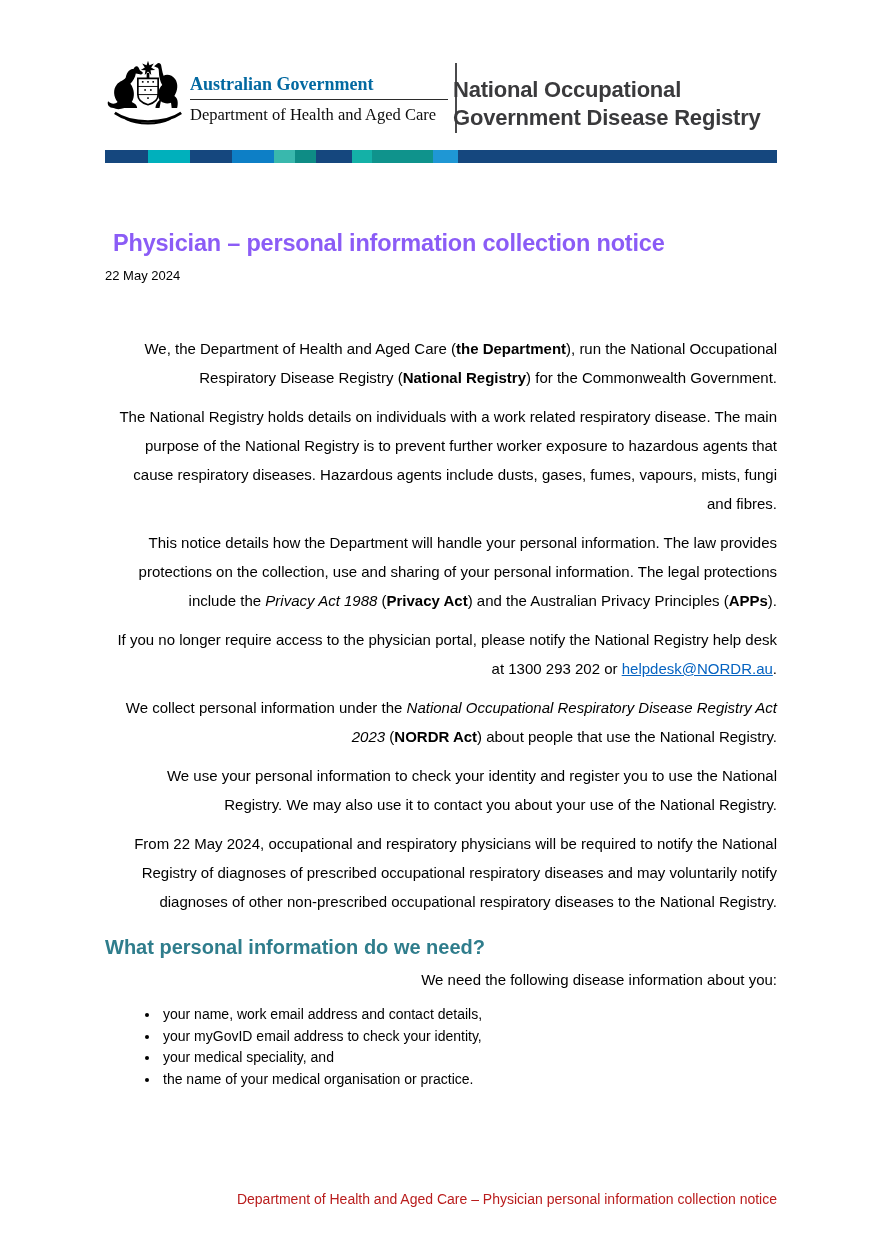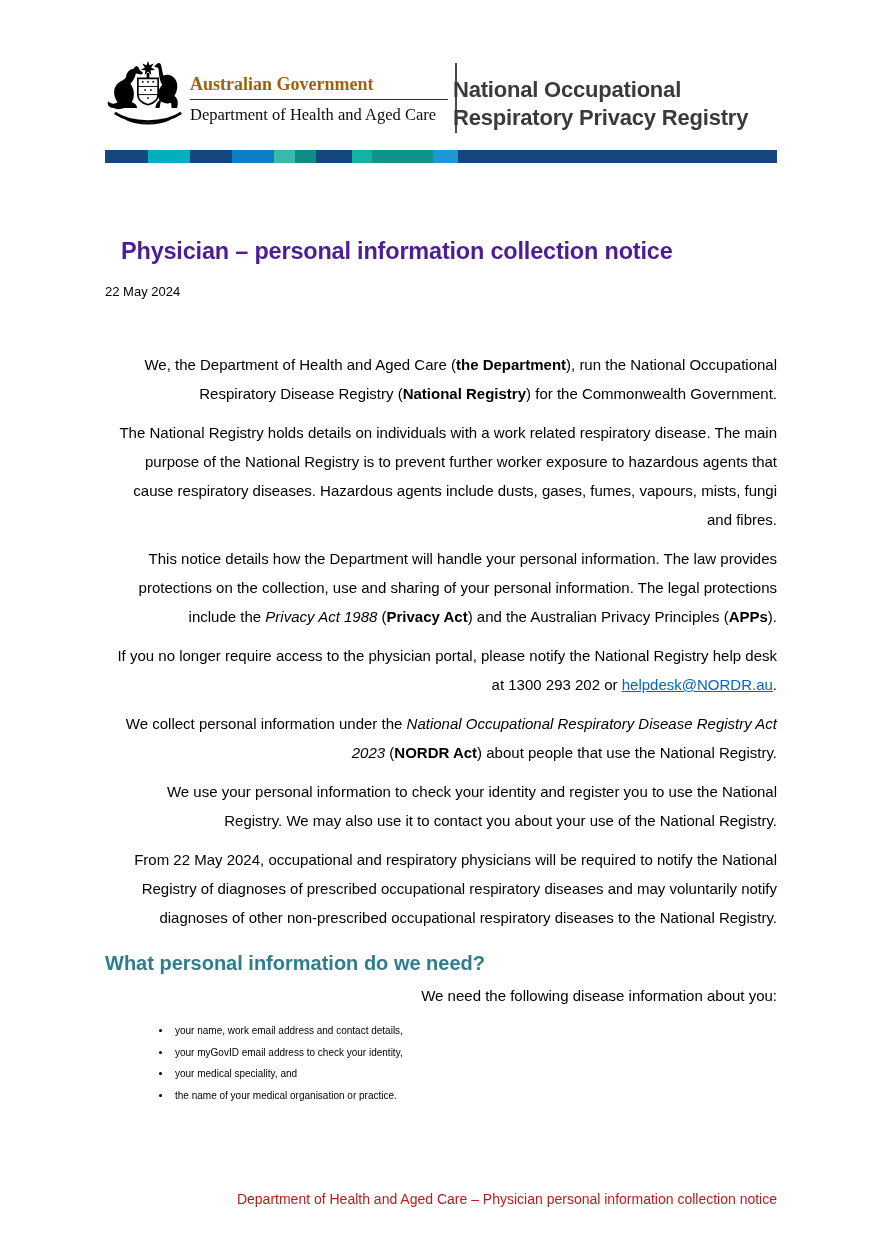--- a/index.html
+++ b/index.html
@@ -8,49 +8,49 @@
     width:882px;height:1260px;
     margin:0 auto;
     background:#ffffff;
     font-family:"Liberation Sans",sans-serif;
     color:#000;
     overflow:hidden;
   }
   
   .crest{position:absolute;left:104px;top:58px;width:88px;height:84px;}
   .gov-text{position:absolute;left:190px;top:73px;width:260px;}
-  .gov-line1{font-family:"Liberation Serif",serif;font-weight:bold;font-size:18px;line-height:22px;color:#a16207;}
+  .gov-line1{font-family:"Liberation Serif",serif;font-weight:bold;font-size:18px;line-height:22px;color:#0369a1;}
   .gov-divider{border:none;border-top:1.5px solid #2b2b2b;margin:4px 0 5px 0;width:258px;}
   .gov-line2{font-family:"Liberation Serif",serif;font-weight:normal;font-size:16.5px;line-height:20px;color:#0d0d0d;}
   .vertical-divider{position:absolute;left:455px;top:63px;width:2px;height:70px;background:#4a4a4c;}
   .registry-title{
     position:absolute;left:453px;top:76px;width:320px;
     font-size:22px;font-weight:bold;line-height:27.5px;
     letter-spacing:-0.2px;color:#3a3a3c;
   }
   
   .stripe{position:absolute;left:105px;top:150px;width:672px;height:13px;display:flex;}
   .stripe-seg{height:13px;flex:0 0 auto;}
   
   .content{position:absolute;left:105px;top:220px;width:672px;}
   .doc-title{
-    margin:16px;font-size:23.5px;line-height:30px;font-weight:bold;
-    color:#4c1d95;letter-spacing:-0.2px;
+    margin:8px;font-size:23.5px;line-height:30px;font-weight:bold;
+    color:#8b5cf6;letter-spacing:-0.2px;
   }
   .doc-date{margin:5px 0 48px 0;font-size:13px;line-height:20px;color:#000;}
   .body-para{margin:0 0 10px 0;font-size:15px;line-height:29px;color:#000;text-align:right;}
   .run-b{font-weight:bold;}
   .run-i{font-style:italic;}
   .email-link{color:#0563c1;text-decoration:underline;cursor:pointer;}
   .section-heading{
     margin:19px 0 6px 0;font-size:20px;line-height:24px;
     font-weight:bold;color:#2f7d8c;
   }
   .bullet-list{margin:9px 0 10px 0;padding-left:55px;list-style:disc outside;}
-  .bullet-list li{font-size:10px;line-height:21.5px;padding-left:3px;margin-left:12px;}
+  .bullet-list li{font-size:14px;line-height:21.5px;padding-left:3px;}
   
   .footer{
     position:absolute;left:105px;top:1190px;width:672px;
     text-align:right;font-size:14px;line-height:18px;color:#b91c1c;
   }
 </style>
 </head>
 <body>
 
 <div class="page">
@@ -83,21 +83,21 @@
   <div class="gov-text">
     <div class="gov-line1">Australian Government</div>
     <hr class="gov-divider">
     <div class="gov-line2">Department of Health and Aged Care</div>
   </div>
 
   <div class="vertical-divider"></div>
 
   <div class="registry-title">
     <span>National Occupational</span><br>
-    <span>Respiratory Privacy Registry</span>
+    <span>Government Disease Registry</span>
   </div>
 
   <div class="stripe">
       <div class="stripe-seg" style="width: 43px; background: rgb(21, 71, 126);"></div>
       <div class="stripe-seg" style="width: 42px; background: rgb(0, 176, 188);"></div>
       <div class="stripe-seg" style="width: 42px; background: rgb(21, 71, 126);"></div>
       <div class="stripe-seg" style="width: 42px; background: rgb(13, 127, 198);"></div>
       <div class="stripe-seg" style="width: 21px; background: rgb(57, 184, 173);"></div>
       <div class="stripe-seg" style="width: 21px; background: rgb(14, 140, 133);"></div>
       <div class="stripe-seg" style="width: 36px; background: rgb(21, 71, 126);"></div>

